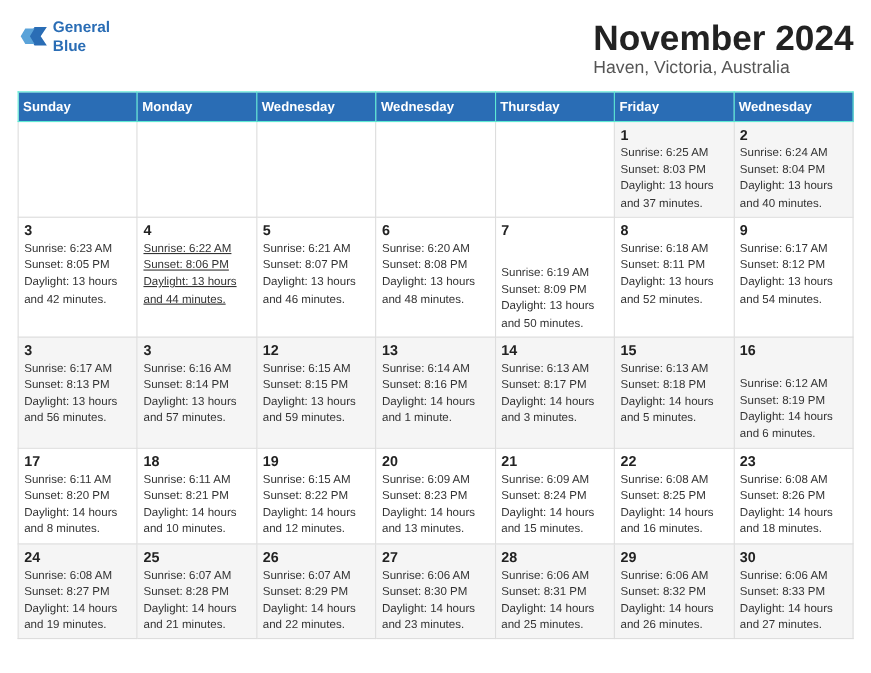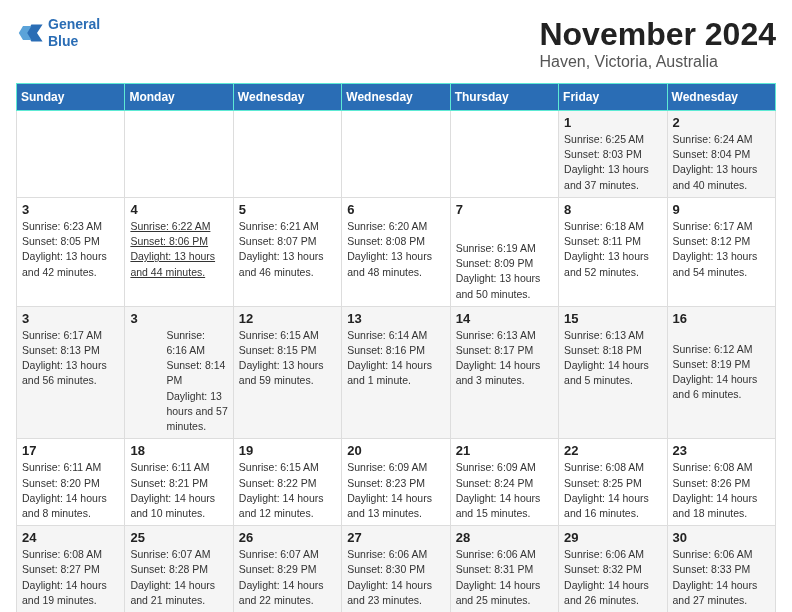--- a/index.html
+++ b/index.html
@@ -189,21 +189,21 @@
       </tr>
       <tr>
         <td>
           <div class="day-num">3</div>
           <div class="day-info" style="white-space: pre-line;">Sunrise: 6:17 AM
 Sunset: 8:13 PM
 Daylight: 13 hours and 56 minutes.</div>
         </td>
         <td>
           <div class="day-num">3</div>
-          <div class="day-info" style="white-space: pre-line; margin-left: 36px;">Sunrise: 6:16 AM
+          <div class="day-info" style="white-space: pre-line;">Sunrise: 6:16 AM
 Sunset: 8:14 PM
 Daylight: 13 hours and 57 minutes.</div>
         </td>
         <td>
           <div class="day-num">12</div>
           <div class="day-info" style="white-space: pre-line;">Sunrise: 6:15 AM
 Sunset: 8:15 PM
 Daylight: 13 hours and 59 minutes.</div>
         </td>
         <td>

